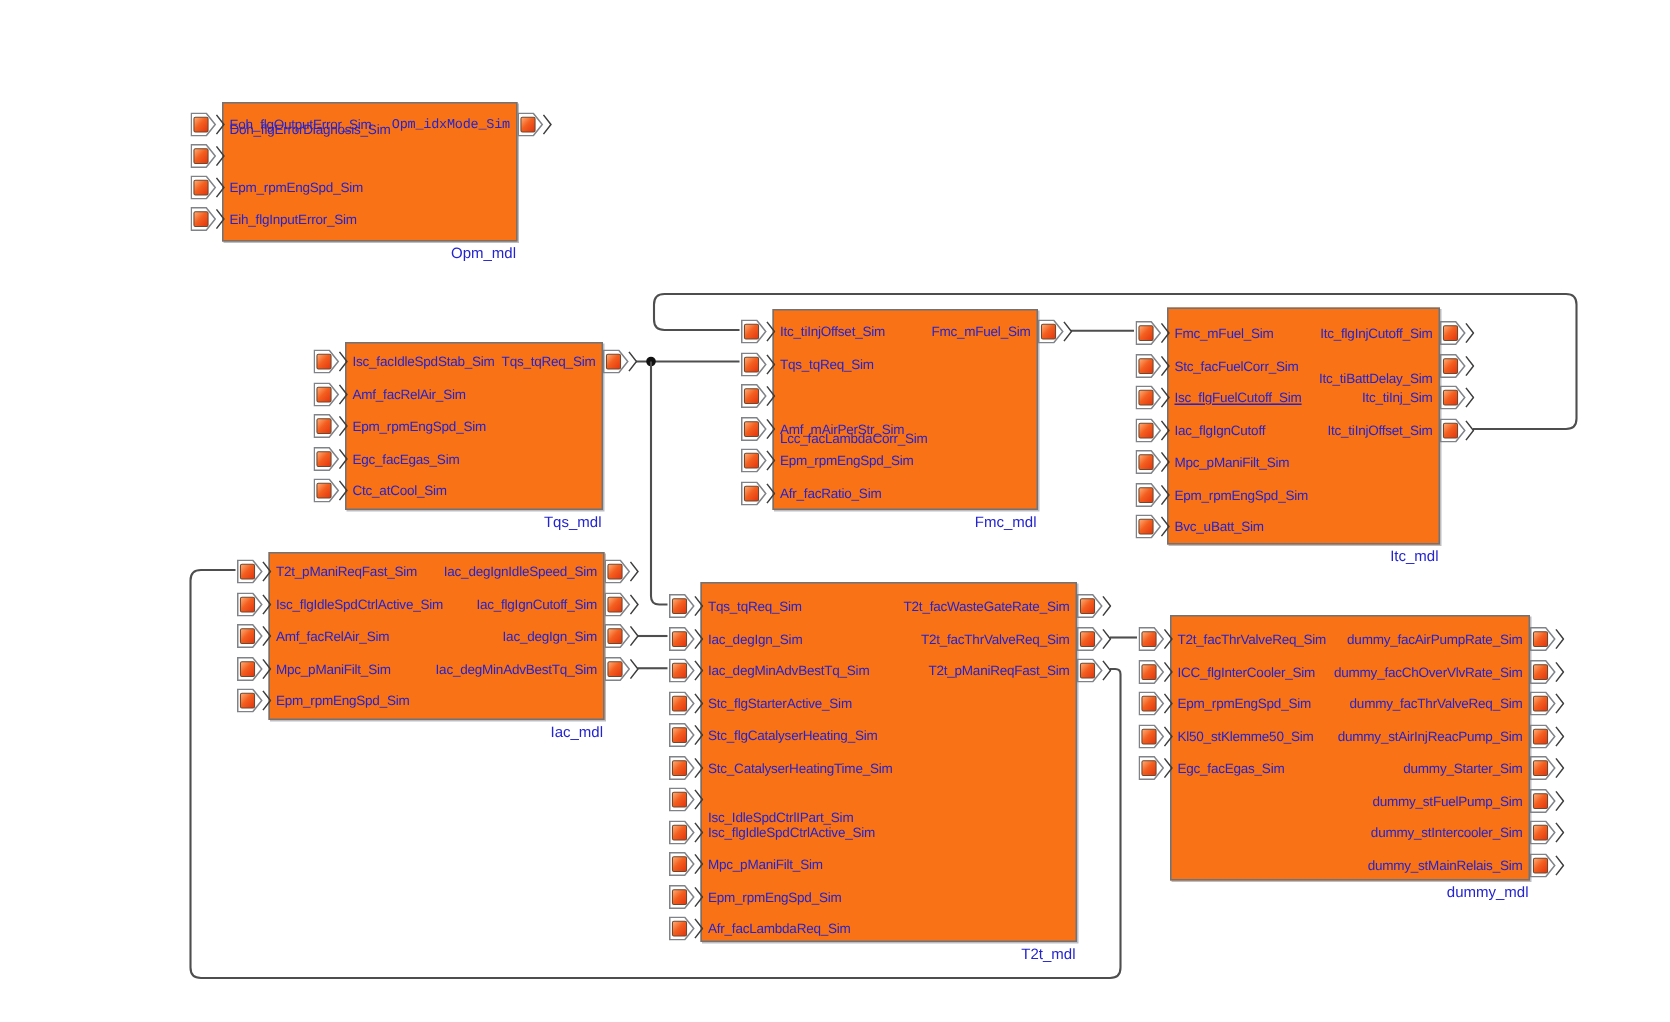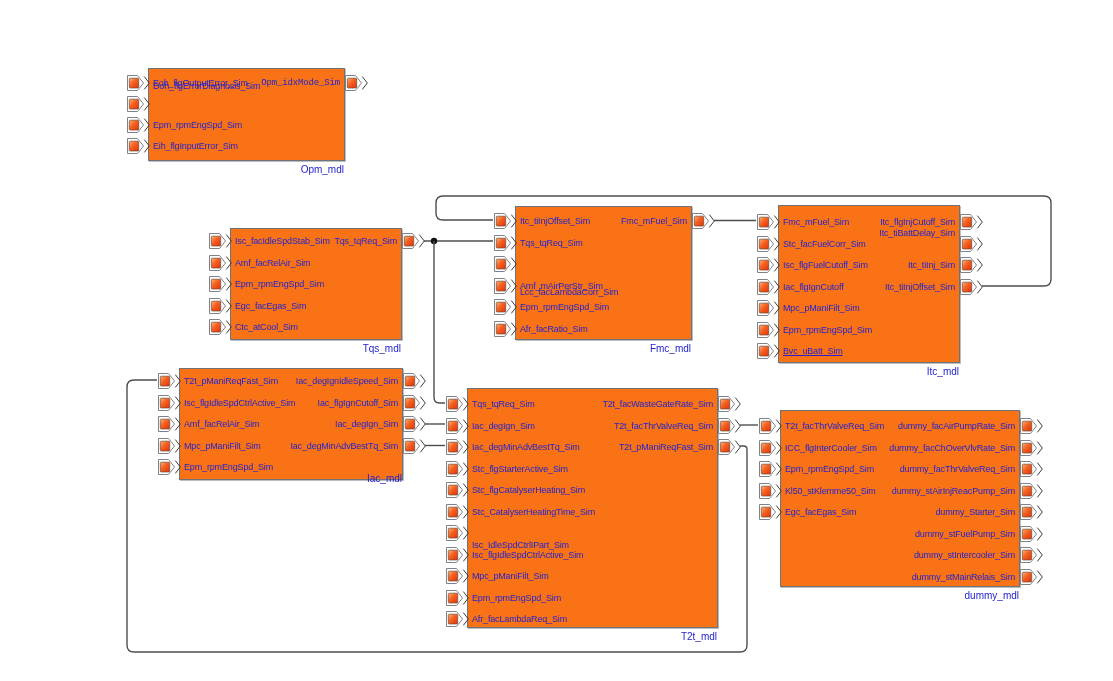--- a/index.html
+++ b/index.html
@@ -224,21 +224,21 @@
         </svg>
       </div>
       <span class="sig in" style="top: 31.5px;">Stc_facFuelCorr_Sim</span>
       <div class="port" style="left: -22px; top: 29.5px;">
         <svg width="23" height="16" viewBox="0 0 23 16">
           <path d="M0.5 0.5 H10.5 L16.5 8 L10.5 15.5 H0.5 Z" fill="#ffffff" stroke="#7f8388" stroke-width="1"></path>
           <rect x="2.3" y="3.2" width="9.4" height="9.8" rx="1" fill="url(#portgrad)" stroke="#6b4a32" stroke-width="0.7"></rect>
           <path d="M17.3 1.6 L22.3 8 L17.3 14.4" fill="none" stroke="#3e3e3e" stroke-width="1"></path>
         </svg>
       </div>
-      <span class="sig in" style="top: 53px;">Isc_flgFuelCutoff_Sim</span>
+      <span class="sig in" style="top: 53px; text-decoration: underline;">Isc_flgFuelCutoff_Sim</span>
       <div class="port" style="left: -22px; top: 51px;">
         <svg width="23" height="16" viewBox="0 0 23 16">
           <path d="M0.5 0.5 H10.5 L16.5 8 L10.5 15.5 H0.5 Z" fill="#ffffff" stroke="#7f8388" stroke-width="1"></path>
           <rect x="2.3" y="3.2" width="9.4" height="9.8" rx="1" fill="url(#portgrad)" stroke="#6b4a32" stroke-width="0.7"></rect>
           <path d="M17.3 1.6 L22.3 8 L17.3 14.4" fill="none" stroke="#3e3e3e" stroke-width="1"></path>
         </svg>
       </div>
       <span class="sig in" style="top: 74.5px;">Iac_flgIgnCutoff</span>
       <div class="port" style="left: -22px; top: 72.5px;">
         <svg width="23" height="16" viewBox="0 0 23 16">
@@ -256,37 +256,37 @@
         </svg>
       </div>
       <span class="sig in" style="top: 117.5px;">Epm_rpmEngSpd_Sim</span>
       <div class="port" style="left: -22px; top: 115.5px;">
         <svg width="23" height="16" viewBox="0 0 23 16">
           <path d="M0.5 0.5 H10.5 L16.5 8 L10.5 15.5 H0.5 Z" fill="#ffffff" stroke="#7f8388" stroke-width="1"></path>
           <rect x="2.3" y="3.2" width="9.4" height="9.8" rx="1" fill="url(#portgrad)" stroke="#6b4a32" stroke-width="0.7"></rect>
           <path d="M17.3 1.6 L22.3 8 L17.3 14.4" fill="none" stroke="#3e3e3e" stroke-width="1"></path>
         </svg>
       </div>
-      <span class="sig in" style="top: 139px; text-decoration: underline;">Bvc_uBatt_Sim</span>
+      <span class="sig in" style="top: 139px;">Bvc_uBatt_Sim</span>
       <div class="port" style="left: -22px; top: 137px;">
         <svg width="23" height="16" viewBox="0 0 23 16">
           <path d="M0.5 0.5 H10.5 L16.5 8 L10.5 15.5 H0.5 Z" fill="#ffffff" stroke="#7f8388" stroke-width="1"></path>
           <rect x="2.3" y="3.2" width="9.4" height="9.8" rx="1" fill="url(#portgrad)" stroke="#6b4a32" stroke-width="0.7"></rect>
           <path d="M17.3 1.6 L22.3 8 L17.3 14.4" fill="none" stroke="#3e3e3e" stroke-width="1"></path>
         </svg>
       </div>
       <span class="sig out" style="top: 10px;">Itc_flgInjCutoff_Sim</span>
       <div class="port" style="left: 181px; top: 8px;">
         <svg width="23" height="16" viewBox="0 0 23 16">
           <path d="M0.5 0.5 H10.5 L16.5 8 L10.5 15.5 H0.5 Z" fill="#ffffff" stroke="#7f8388" stroke-width="1"></path>
           <rect x="2.3" y="3.2" width="9.4" height="9.8" rx="1" fill="url(#portgrad)" stroke="#6b4a32" stroke-width="0.7"></rect>
           <path d="M17.3 1.6 L22.3 8 L17.3 14.4" fill="none" stroke="#3e3e3e" stroke-width="1"></path>
         </svg>
       </div>
-      <span class="sig out" style="top: 21px;">Itc_tiBattDelay_Sim</span>
+      <span class="sig out" style="top: 40px;">Itc_tiBattDelay_Sim</span>
       <div class="port" style="left: 181px; top: 29.5px;">
         <svg width="23" height="16" viewBox="0 0 23 16">
           <path d="M0.5 0.5 H10.5 L16.5 8 L10.5 15.5 H0.5 Z" fill="#ffffff" stroke="#7f8388" stroke-width="1"></path>
           <rect x="2.3" y="3.2" width="9.4" height="9.8" rx="1" fill="url(#portgrad)" stroke="#6b4a32" stroke-width="0.7"></rect>
           <path d="M17.3 1.6 L22.3 8 L17.3 14.4" fill="none" stroke="#3e3e3e" stroke-width="1"></path>
         </svg>
       </div>
       <span class="sig out" style="top: 53px;">Itc_tiInj_Sim</span>
       <div class="port" style="left: 181px; top: 51px;">
         <svg width="23" height="16" viewBox="0 0 23 16">
@@ -371,21 +371,21 @@
         </svg>
       </div>
       <span class="sig out" style="top: 70.5px;">Iac_degMinAdvBestTq_Sim</span>
       <div class="port" style="left: 223px; top: 68.5px;">
         <svg width="23" height="16" viewBox="0 0 23 16">
           <path d="M0.5 0.5 H10.5 L16.5 8 L10.5 15.5 H0.5 Z" fill="#ffffff" stroke="#7f8388" stroke-width="1"></path>
           <rect x="2.3" y="3.2" width="9.4" height="9.8" rx="1" fill="url(#portgrad)" stroke="#6b4a32" stroke-width="0.7"></rect>
           <path d="M17.3 1.6 L22.3 8 L17.3 14.4" fill="none" stroke="#3e3e3e" stroke-width="1"></path>
         </svg>
       </div>
-      <div class="blk-label" style="top: 104px;">Iac_mdl</div>
+      <div class="blk-label" style="top: 114px;">Iac_mdl</div>
     </div>
     <div class="block" style="left: 467px; top: 388px; width: 251px; height: 240px;">
       <span class="sig in" style="top: 9px;">Tqs_tqReq_Sim</span>
       <div class="port" style="left: -22px; top: 7px;">
         <svg width="23" height="16" viewBox="0 0 23 16">
           <path d="M0.5 0.5 H10.5 L16.5 8 L10.5 15.5 H0.5 Z" fill="#ffffff" stroke="#7f8388" stroke-width="1"></path>
           <rect x="2.3" y="3.2" width="9.4" height="9.8" rx="1" fill="url(#portgrad)" stroke="#6b4a32" stroke-width="0.7"></rect>
           <path d="M17.3 1.6 L22.3 8 L17.3 14.4" fill="none" stroke="#3e3e3e" stroke-width="1"></path>
         </svg>
       </div>

